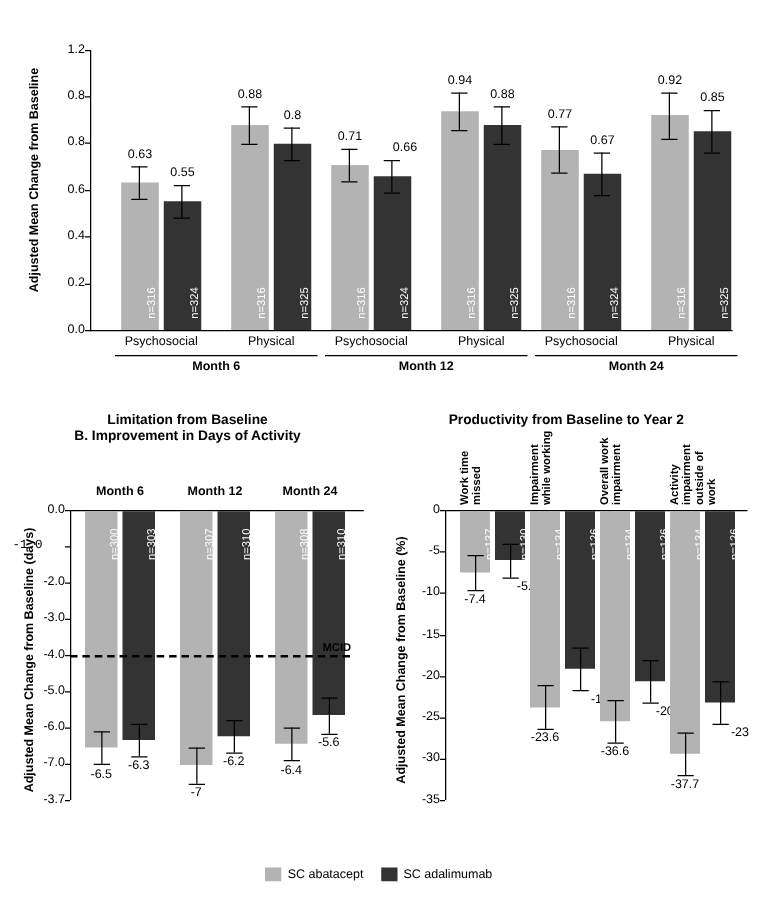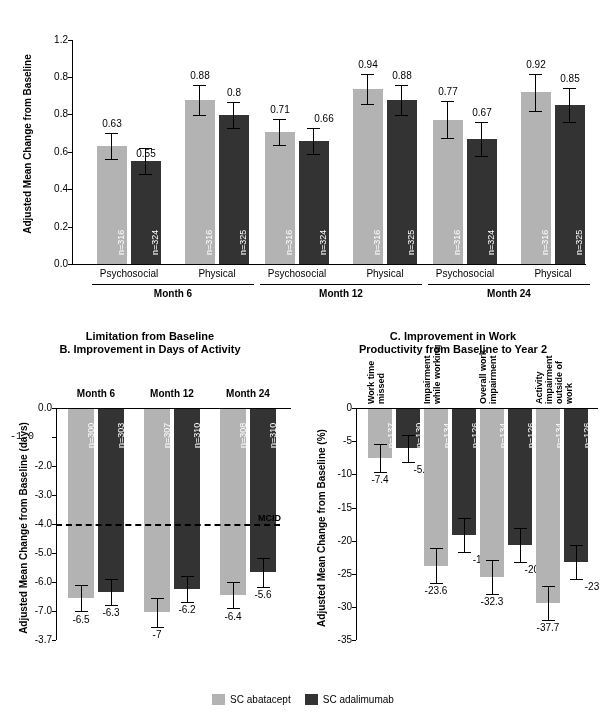--- a/index.html
+++ b/index.html
@@ -165,21 +165,21 @@
     <div class="errbar" style="left:111px; top:133px; height:26px;"></div>
     <div class="errcap" style="left:105px; top:133px; width:13px;"></div>
     <div class="errcap" style="left:105px; top:159px; width:13px;"></div>
     <div class="vallabel" style="left:92px; top:118px; width:40px;">0.63</div>
     <div class="nlabel" style="left:116px; top:255px;">n=316</div>
 
     <div class="bar dark" style="left:131px; top:161px; width:30px; height:103px;"></div>
     <div class="errbar" style="left:145px; top:148px; height:26px;"></div>
     <div class="errcap" style="left:139px; top:148px; width:13px;"></div>
     <div class="errcap" style="left:139px; top:174px; width:13px;"></div>
-    <div class="vallabel" style="left:126px; top:148px; width:40px;">0.55</div>
+    <div class="vallabel" style="left:126px; top:133px; width:40px;">0.55</div>
     <div class="nlabel" style="left:150px; top:255px;">n=324</div>
 
     <div class="bar light" style="left:185px; top:100px; width:30px; height:164px;"></div>
     <div class="errbar" style="left:199px; top:85px; height:30px;"></div>
     <div class="errcap" style="left:193px; top:85px; width:13px;"></div>
     <div class="errcap" style="left:193px; top:115px; width:13px;"></div>
     <div class="vallabel" style="left:180px; top:70px; width:40px;">0.88</div>
     <div class="nlabel" style="left:204px; top:255px;">n=316</div>
 
     <div class="bar dark" style="left:219px; top:115px; width:30px; height:149px;"></div>
@@ -335,21 +335,20 @@
     <div class="errcap" style="left:257px; top:269px; width:13px;"></div>
     <div class="vallabel" style="left:243px; top:271px; width:40px;">-5.6</div>
     <div class="nlabel" style="left:268px; top:130px;">n=310</div>
 
     <div class="mcid-line" style="left:56px; top:206px; width:224px;"></div>
     <div class="mcid-label" style="left:258px; top:195px;">MCID</div>
   </div>
 
   <div class="panel" style="left:300px; top:318px; width:306px; height:376px;">
     <div class="panel-title" style="left:6px; top:12px; position:absolute; width:294px;">
-      <div>C. Improvement in Work</div>
       <div>Productivity from Baseline to Year 2</div>
     </div>
 
     <div class="ytitle" style="left:16px; top:340px; width:260px;">Adjusted Mean Change from Baseline (%)</div>
 
     <div class="axis-line" style="left:56px; top:90px; width:1px; height:232px;"></div>
     <div class="axis-line" style="left:56px; top:90px; width:242px; height:1px;"></div>
 
     <div class="ytick-label" style="left:22px; top:84px;">0</div>
     <div class="axis-line" style="left:52px; top:90px; width:4px; height:1px;"></div>
@@ -398,21 +397,21 @@
     <div class="errbar" style="left:164px; top:200px; height:34px;"></div>
     <div class="errcap" style="left:158px; top:200px; width:13px;"></div>
     <div class="errcap" style="left:158px; top:234px; width:13px;"></div>
     <div class="vallabel" style="left:158px; top:236px; width:44px;">-19</div>
     <div class="nlabel" style="left:170px; top:130px;">n=126</div>
 
     <div class="bar light" style="left:180px; top:91px; width:24px; height:168px;"></div>
     <div class="errbar" style="left:192px; top:242px; height:34px;"></div>
     <div class="errcap" style="left:186px; top:242px; width:13px;"></div>
     <div class="errcap" style="left:186px; top:276px; width:13px;"></div>
-    <div class="vallabel" style="left:172px; top:278px; width:40px;">-32.3</div>
+    <div class="vallabel" style="left:172px; top:278px; width:40px;">-36.6</div>
     <div class="nlabel" style="left:198px; top:130px;">n=134</div>
 
     <div class="bar dark" style="left:208px; top:91px; width:24px; height:136px;"></div>
     <div class="errbar" style="left:220px; top:210px; height:34px;"></div>
     <div class="errcap" style="left:214px; top:210px; width:13px;"></div>
     <div class="errcap" style="left:214px; top:244px; width:13px;"></div>
     <div class="vallabel" style="left:214px; top:246px; width:44px;">-20.5</div>
     <div class="nlabel" style="left:226px; top:130px;">n=126</div>
 
     <div class="bar light" style="left:236px; top:91px; width:24px; height:194px;"></div>

